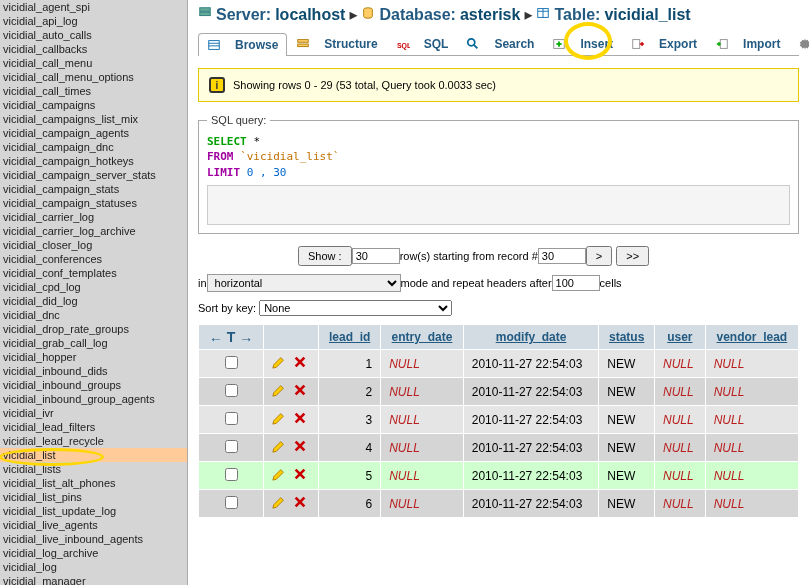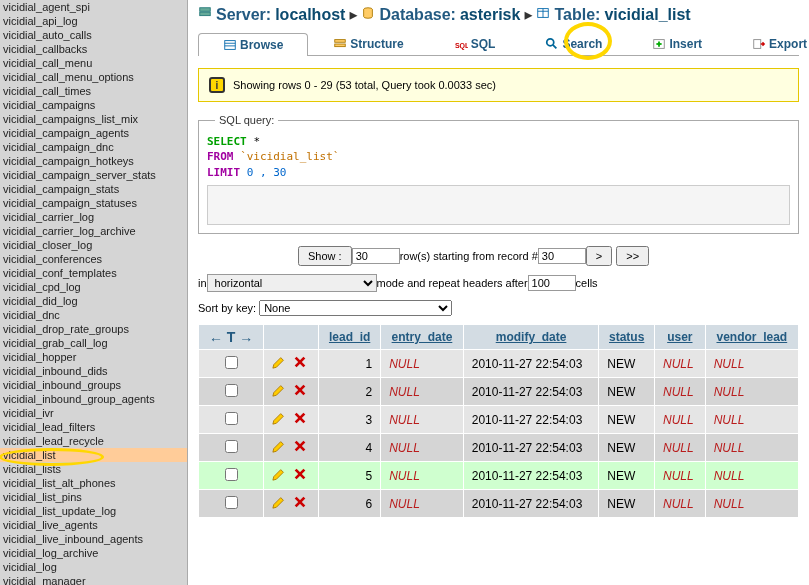--- a/index.html
+++ b/index.html
@@ -5,27 +5,27 @@
 * { box-sizing: border-box; margin: 0; padding: 0; }
 body { font-family: Arial, sans-serif; font-size: 11px; background: #fff; width: 809px; height: 585px; overflow: hidden; display: flex; }
 .sidebar { width: 188px; background: #d5d5d5; border-right: 1px solid #aaa; overflow-y: auto; font-size: 11px; }
 .sidebar-item { padding: 1px 3px; color: #222; cursor: pointer; white-space: nowrap; overflow: hidden; text-overflow: ellipsis; }
 .sidebar-item.selected { background: #ffcc99; position: relative; }
 .main { flex: 1; padding: 5px 10px; overflow: hidden; }
 .breadcrumb { color: #235a81; font-size: 16px; font-weight: bold; margin-bottom: 8px; display: flex; align-items: center; gap: 4px; }
 .breadcrumb a { color: #0c4a6e; text-decoration: none; }
 .bc-sep { color: #333; font-weight: normal; }
 .tabs { display: flex; border-bottom: 1px solid #aaa; margin-bottom: 12px; }
-.tab { padding: 4px 24px; color: #235a81; font-size: 12px; font-weight: bold; cursor: pointer; display: flex; align-items: center; gap: 3px; border: 1px solid transparent; border-bottom: none; }
+.tab { padding: 4px 8px; color: #235a81; font-size: 12px; font-weight: bold; cursor: pointer; display: flex; align-items: center; gap: 14px; border: 1px solid transparent; border-bottom: none; }
 .tab.active { background: #fff; border-color: #aaa; border-top-left-radius: 4px; border-top-right-radius: 4px; position: relative; top: 1px; }
 .icon-small { width: 14px; height: 14px; display: inline-block; }
 .info-box { background: #ffffe0; border: 1px solid #e5c700; padding: 8px 10px; margin-bottom: 12px; display: flex; align-items: center; gap: 8px; }
 .info-icon { width: 16px; height: 16px; border: 2px solid #333; border-radius: 3px; background: #ffd700; display: flex; align-items: center; justify-content: center; font-weight: bold; font-size: 10px; color: #333; }
 .fieldset { border: 1px solid #aaa; padding: 8px; margin-bottom: 12px; }
-.legend { color: #333; font-size: 11px; padding: 0 4px; margin-left: 8px; }
+.legend { color: #333; font-size: 11px; padding: 0 4px; }
 .sql { font-family: monospace; font-size: 11px; line-height: 1.4; }
 .kw-select { color: #00a000; font-weight: bold; }
 .kw-from { color: #a000a0; font-weight: bold; }
 .kw-limit { color: #a000a0; font-weight: bold; }
 .kw-table { color: #c07000; }
 .kw-num { color: #0066cc; }
 .sql-textarea { width: 100%; height: 40px; background: #f5f5f5; border: 1px solid #ccc; margin-top: 5px; }
 .controls { margin-bottom: 8px; display: flex; align-items: center; flex-wrap: wrap; }
 .controls input[type="text"], .controls select { font-size: 11px; padding: 1px 3px; border: 1px solid #999; }
 .controls button { font-size: 11px; padding: 2px 8px; }
@@ -209,21 +209,21 @@
     <input type="text" size="4" value="30" style="">
     <span>row(s) starting from record #</span>
     <input type="text" size="4" value="30" style="">
     <span class="nav-buttons">
       <button>&gt;</button>
       <button>&gt;&gt;</button>
     </span>
   </div>
   <div class="controls">
     <span>in</span>
-    <select style="width:170px"><option>horizontal</option></select>
+    <select style="width:194px"><option>horizontal</option></select>
     <span>mode and repeat headers after</span>
     <input type="text" size="4" value="100" style="">
     <span>cells</span>
   </div>
   <div class="sort-row">
     <span>Sort by key:</span>
     <select><option>None</option></select>
   </div>
 
   <table class="data">

